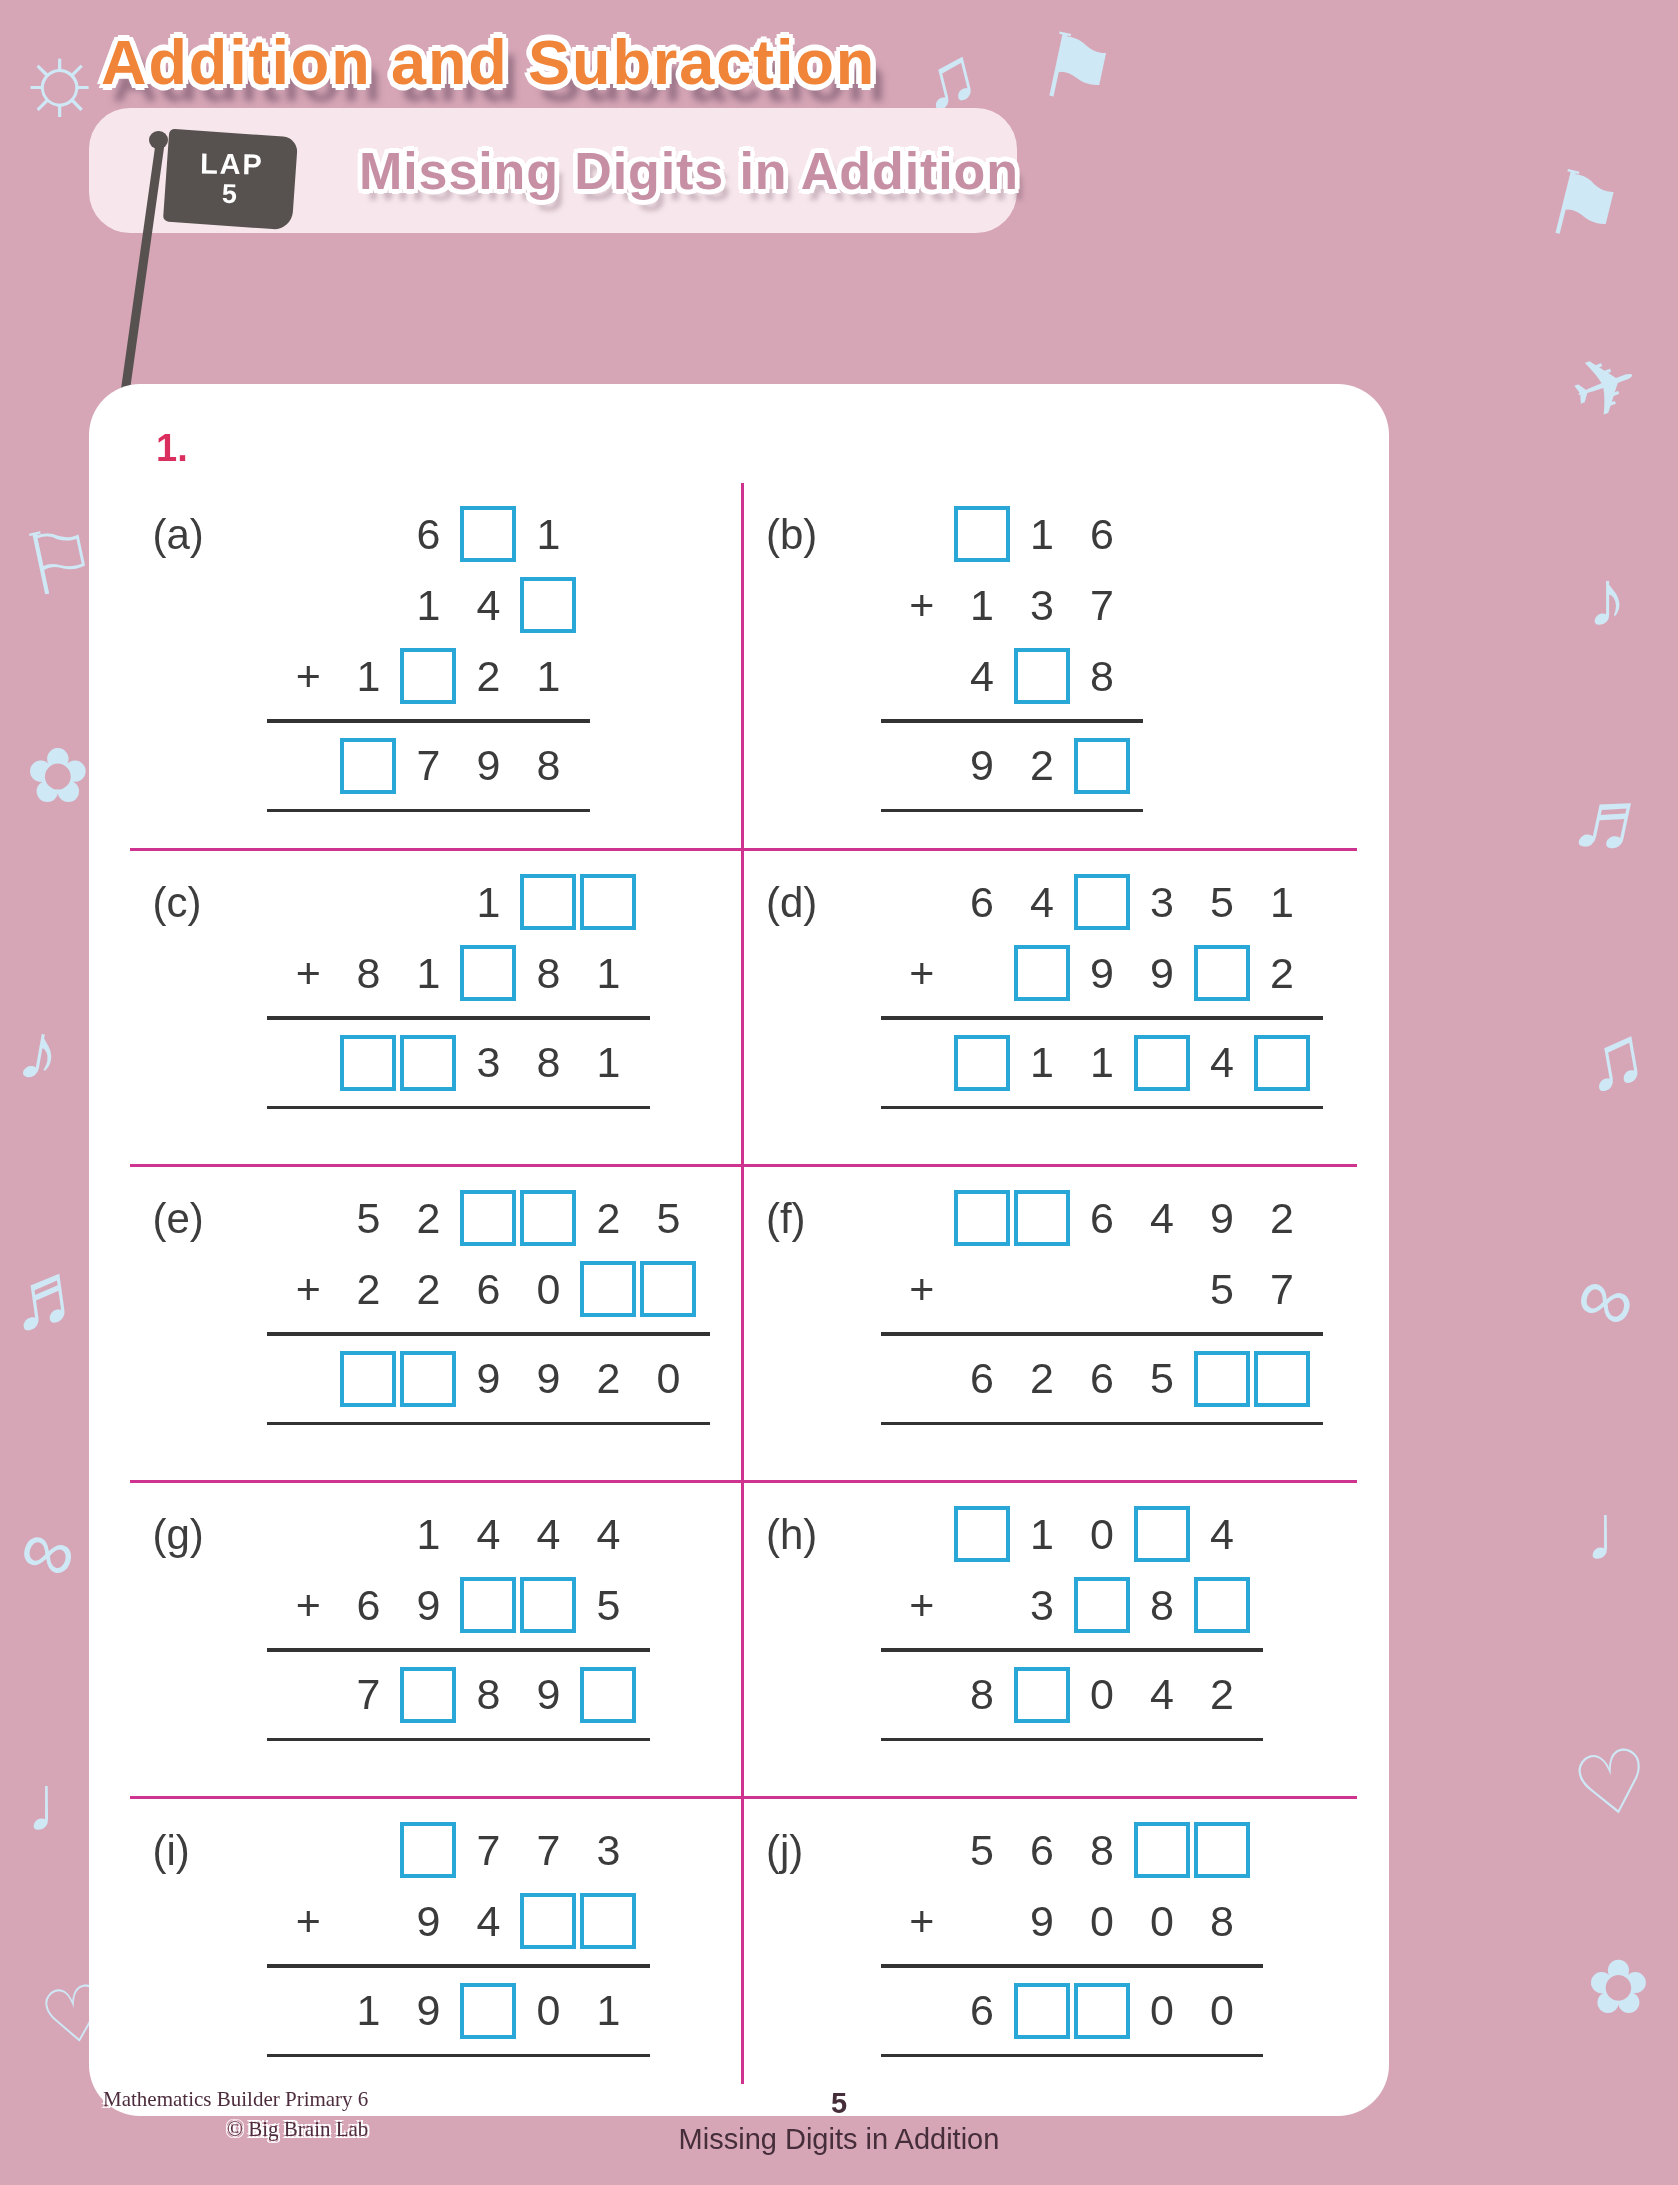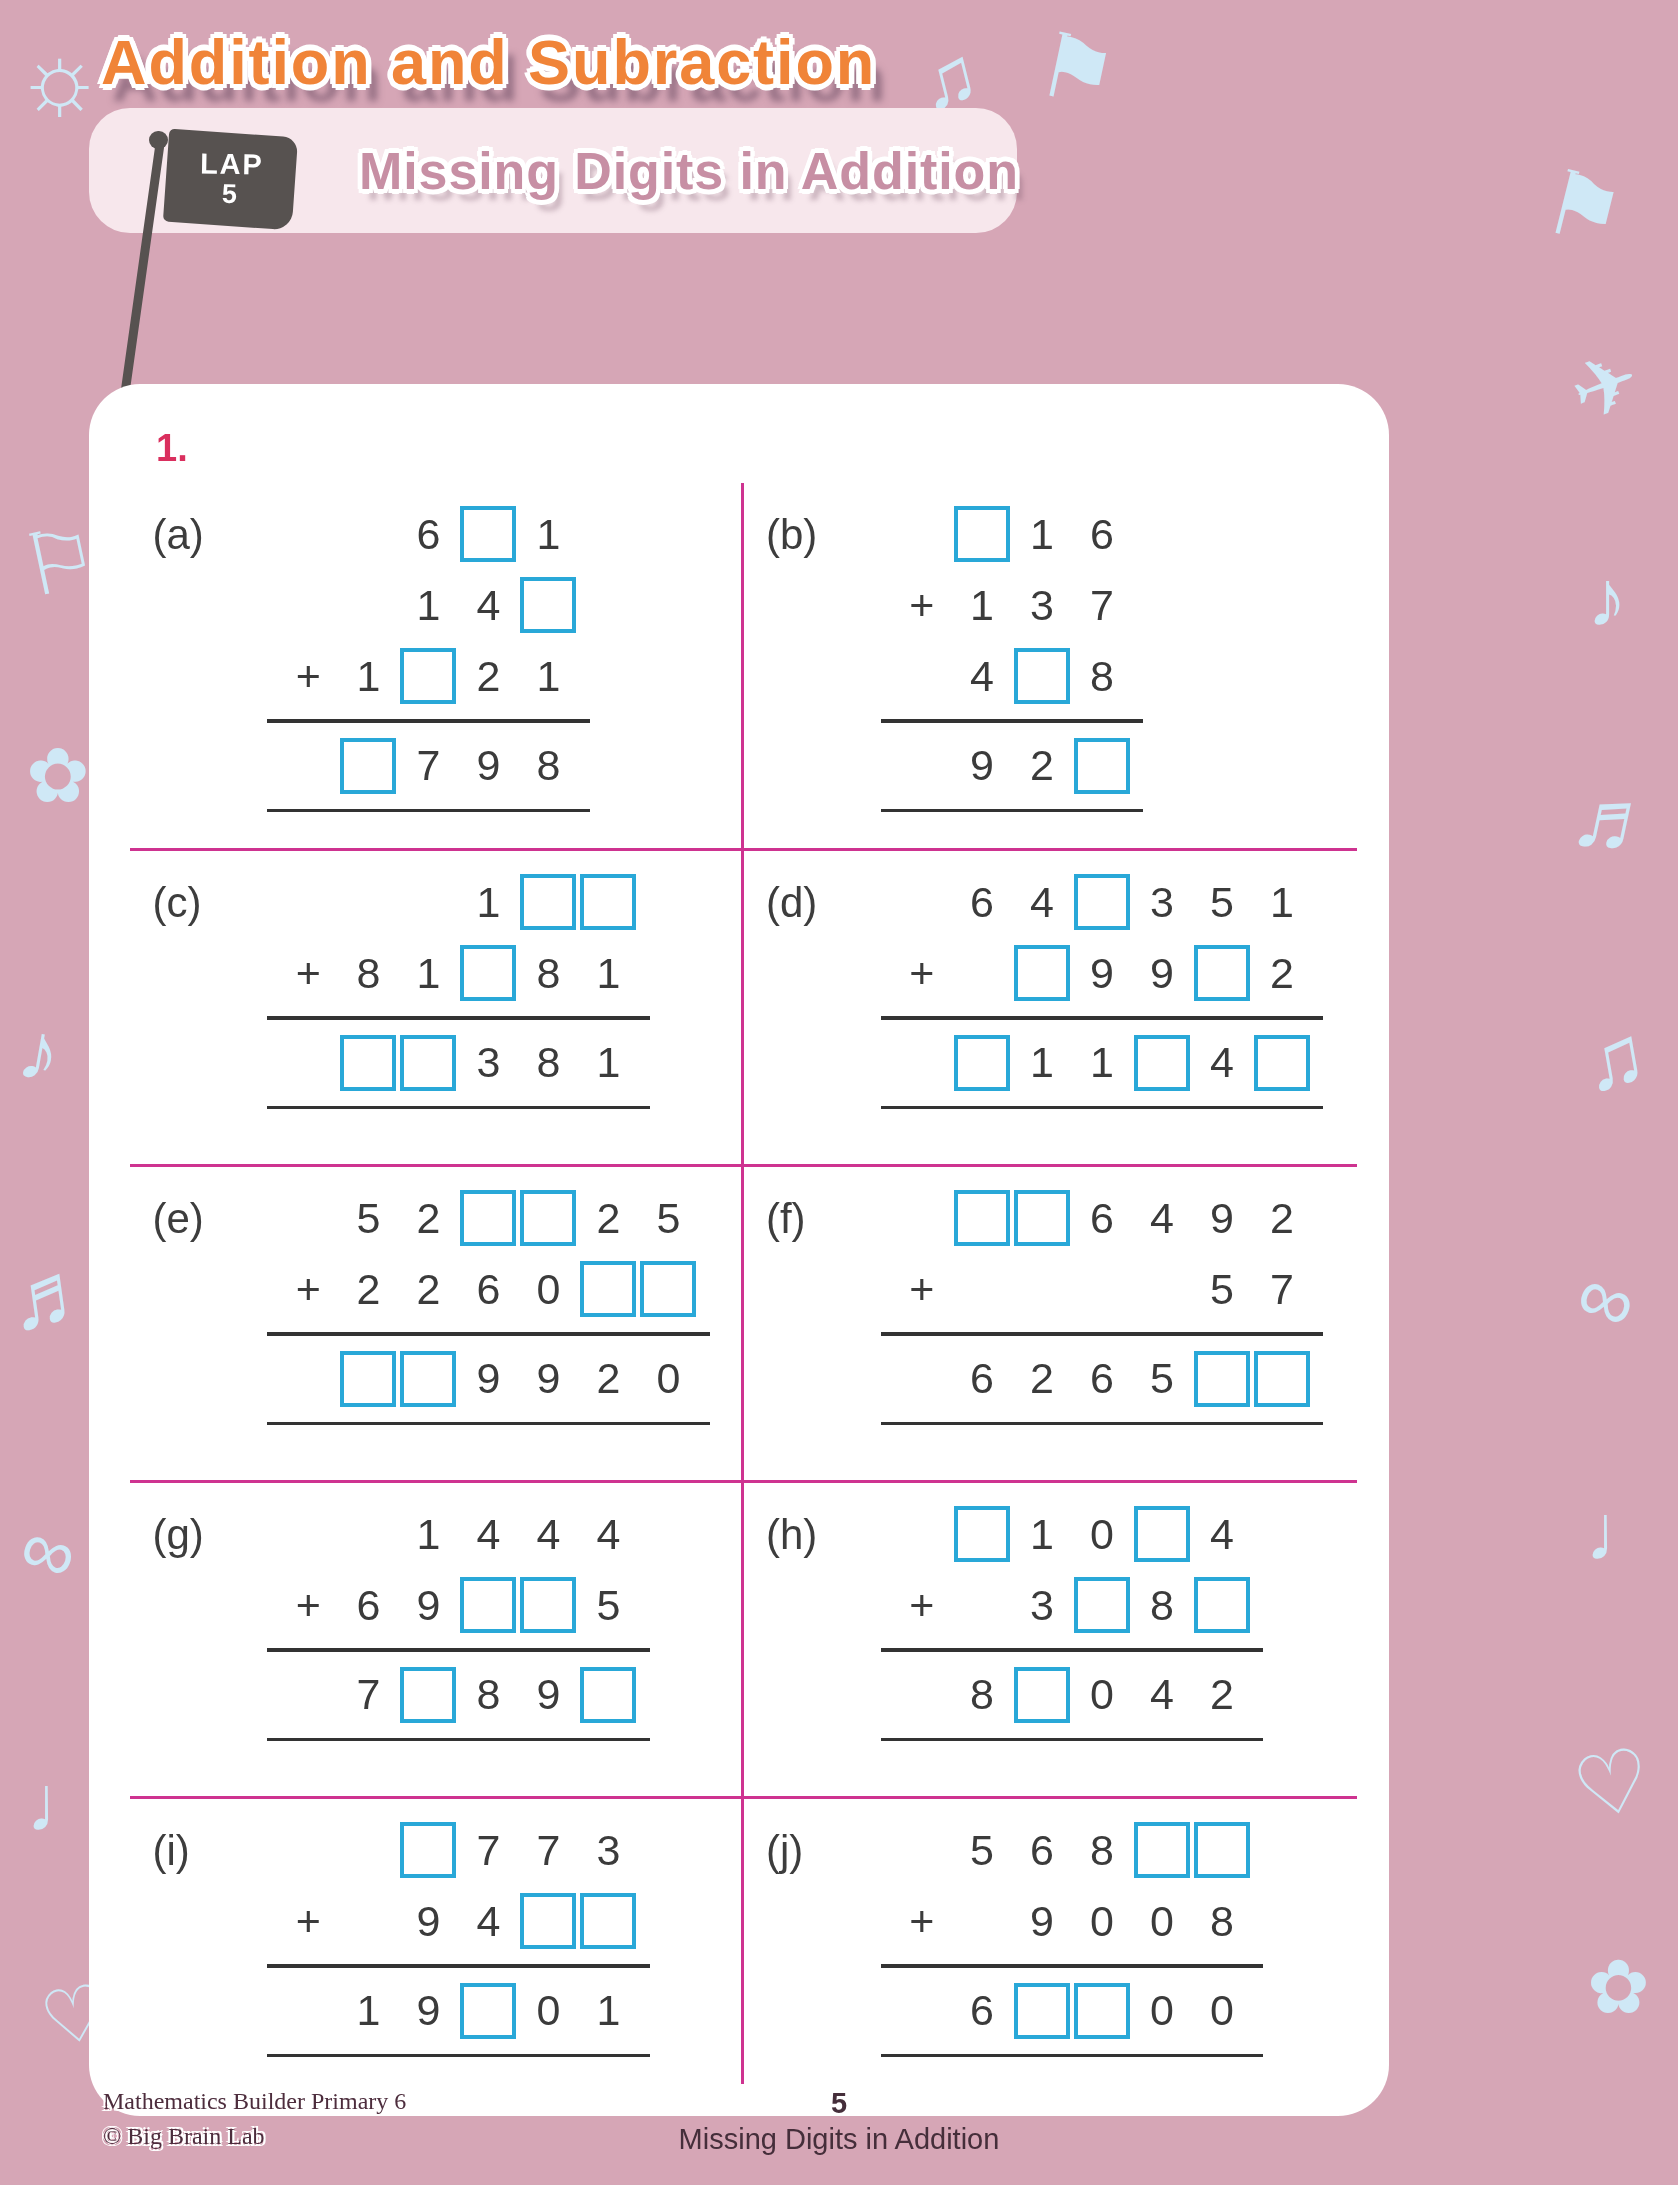--- a/index.html
+++ b/index.html
@@ -69,22 +69,23 @@
   .pcell{
     width:60px;height:69px;display:flex;align-items:center;justify-content:center;
     font-size:43px;font-weight:500;color:#3b3b3b;
   }
   .mbox{width:48px;height:48px;border:4.7px solid #29a8d8;background:#fff;}
   .sumline{height:3.7px;background:#333;margin:8.4px -11.2px 8.4px -11.2px;}
 
   
   .footer-left{
     position:absolute;left:103px;top:2084px;
-    font-family:"Liberation Serif", serif;font-size:24px;color:#4d2d3d;line-height:1.45;
+    font-family:"Liberation Serif", serif;font-size:21px;color:#4d2d3d;line-height:1.45;
     text-shadow:-1.9px -1.9px 0 #fff,1.9px -1.9px 0 #fff,-1.9px 1.9px 0 #fff,1.9px 1.9px 0 #fff;
+    text-align:right;
   }
   .footer-center{position:absolute;left:0;right:0;top:2086px;text-align:center;color:#452e3a;}
   .footer-page-num{font-size:29px;font-weight:bold;line-height:1.2;}
   .footer-page-title{font-size:29px;line-height:1.3;}
 </style>
 </head>
 <body>
 
 <div class="page">
 

